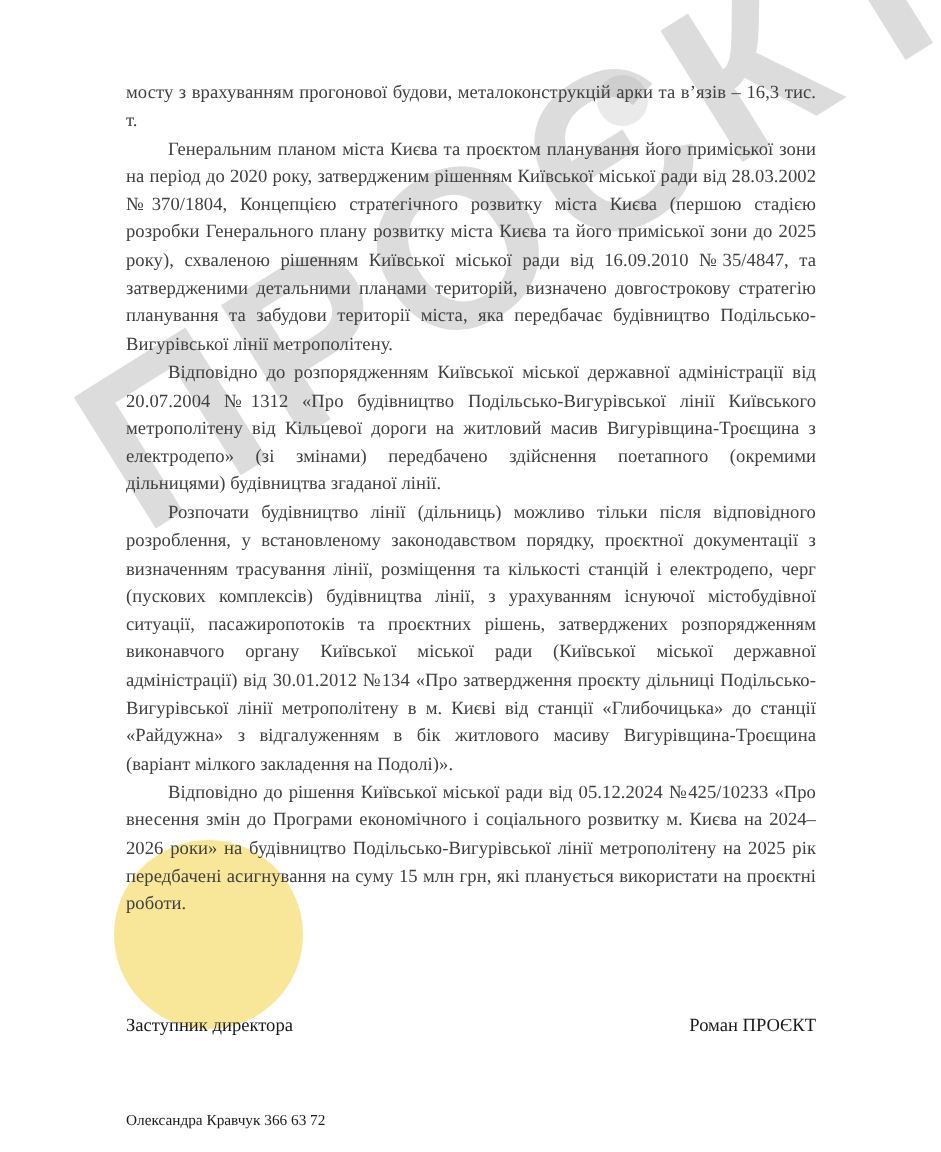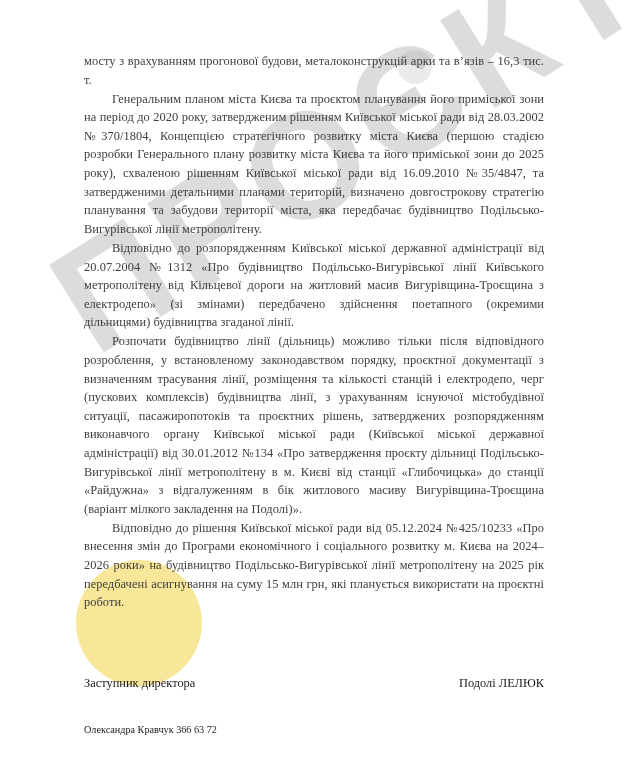--- a/index.html
+++ b/index.html
@@ -46,21 +46,21 @@
     top: 676px;
     width: 460px;
     display: flex;
     justify-content: space-between;
     font-size: 12.4px;
     z-index: 3;
   }
   .footer-note {
     position: absolute;
     left: 84px;
-    top: 724px;
+    top: 742px;
     font-size: 10.2px;
     color: #1a1a1a;
     z-index: 3;
   }
 
   
   .watermark {
     position: absolute;
     left: 0;
     top: 0;
@@ -117,18 +117,18 @@
   <div class="content">
     <p class="para noindent">мосту з врахуванням прогонової будови, металоконструкцій арки та в’язів – 16,3 тис. т.</p>
     <p class="para">Генеральним планом міста Києва та проєктом планування його приміської зони на період до 2020 року, затвердженим рішенням Київської міської ради від 28.03.2002 №370/1804, Концепцією стратегічного розвитку міста Києва (першою стадією розробки Генерального плану розвитку міста Києва та його приміської зони до 2025 року), схваленою рішенням Київської міської ради від 16.09.2010 №35/4847, та затвердженими детальними планами територій, визначено довгострокову стратегію планування та забудови території міста, яка передбачає будівництво Подільсько-Вигурівської лінії метрополітену.</p>
     <p class="para">Відповідно до розпорядженням Київської міської державної адміністрації від 20.07.2004 №1312 «Про будівництво Подільсько-Вигурівської лінії Київського метрополітену від Кільцевої дороги на житловий масив Вигурівщина-Троєщина з електродепо» (зі змінами) передбачено здійснення поетапного (окремими дільницями) будівництва згаданої лінії.</p>
     <p class="para">Розпочати будівництво лінії (дільниць) можливо тільки після відповідного розроблення, у встановленому законодавством порядку, проєктної документації з визначенням трасування лінії, розміщення та кількості станцій і електродепо, черг (пускових комплексів) будівництва лінії, з урахуванням існуючої містобудівної ситуації, пасажиропотоків та проєктних рішень, затверджених розпорядженням виконавчого органу Київської міської ради (Київської міської державної адміністрації) від 30.01.2012 №134 «Про затвердження проєкту дільниці Подільсько-Вигурівської лінії метрополітену в м. Києві від станції «Глибочицька» до станції «Райдужна» з відгалуженням в бік житлового масиву Вигурівщина-Троєщина (варіант мілкого закладення на Подолі)».</p>
     <p class="para">Відповідно до рішення Київської міської ради від 05.12.2024 №425/10233 «Про внесення змін до Програми економічного і соціального розвитку м. Києва на 2024–2026 роки» на будівництво Подільсько-Вигурівської лінії метрополітену на 2025 рік передбачені асигнування на суму 15 млн грн, які планується використати на проєктні роботи.</p>
   </div>
 
   <div class="sig-block">
     <span>Заступник директора</span>
-    <span>Подолі ЛЕЛЮК</span>
+    <span>Роман ПРОЄКТ</span>
   </div>
 
   <div class="footer-note">Олександра Кравчук 366 63 72</div>
 
 </div>
 
 </body></html>

